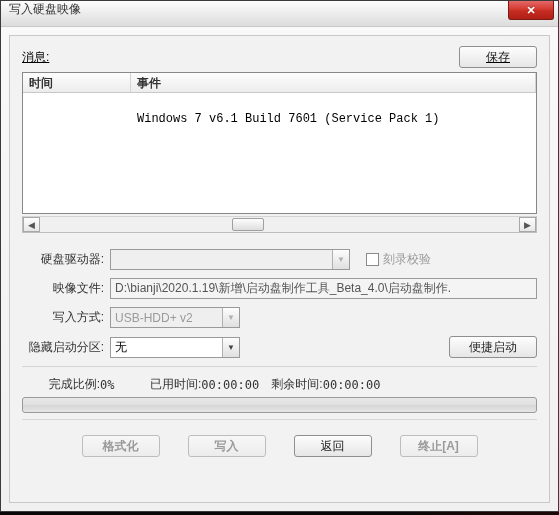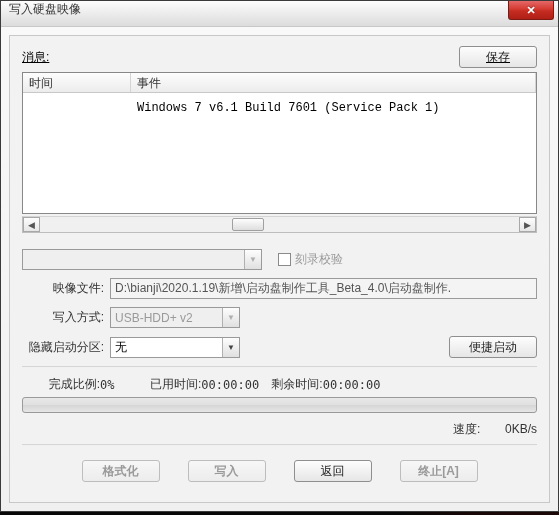--- a/index.html
+++ b/index.html
@@ -100,36 +100,37 @@
     background: #fff;
     border: 1px solid #888;
     display: flex;
     flex-direction: column;
   }
   .list-header {
     display: flex;
     height: 20px;
     background: linear-gradient(to bottom, #fdfdfd, #ececec);
     border-bottom: 1px solid #c8c8c8;
+    font-weight: bold;
   }
   .list-header .col {
     padding: 2px 6px;
     border-right: 1px solid #d4d4d4;
     color: #333;
   }
   .list-header .col.time { width: 108px; }
   .list-header .col.event { flex: 1; }
   .list-body {
     flex: 1;
     overflow: hidden;
     font-family: SimSun, "Courier New", monospace;
   }
   .list-row {
     display: flex;
-    padding: 8px 0;
+    padding: 19px 0;
   }
   .list-row .c1 { width: 108px; padding-left: 6px; }
   .list-row .c2 { flex: 1; padding-left: 6px; }
   .hscroll {
     height: 17px;
     background: #f0f0f0;
     border: 1px solid #bdbdbd;
     border-top: 1px solid #d4d4d4;
     margin-top: 2px;
     position: relative;
@@ -262,20 +263,21 @@
     <div class="hscroll">
       <div class="arrow">◀</div>
       <div class="track">
         <div class="thumb"></div>
       </div>
       <div class="arrow">▶</div>
     </div>
 
     <div class="form">
       <div class="frow">
+        <div class="flabel">硬盘驱动器:</div>
         <div class="combo disabled" style="width:240px">
           <span></span>
           <div class="drop">▼</div>
         </div>
         <div style="width:16px"></div>
         <span class="checkbox"></span>
         <span style="color:#9a9a9a">刻录校验</span>
       </div>
 
       <div class="frow">
@@ -309,25 +311,20 @@
         <span class="slabel" style="width:78px;text-align:right">完成比例:</span>
         <span class="sval" style="width:50px">0%</span>
         <span class="slabel">已用时间:</span>
         <span class="sval" style="width:70px">00:00:00</span>
         <span class="slabel">剩余时间:</span>
         <span class="sval">00:00:00</span>
       </div>
 
       <div class="progress"></div>
 
-      <div class="speedrow">
-        <span>速度:</span>
-        <span style="display:inline-block;width:18px"></span>
-        <span>0KB/s</span>
-      </div>
 
       <div class="sep"></div>
 
       <div class="btnrow">
         <button class="btn" disabled="">格式化</button>
         <button class="btn" disabled="">写入</button>
         <button class="btn">返回</button>
         <button class="btn" disabled="">终止[A]</button>
       </div>
 

